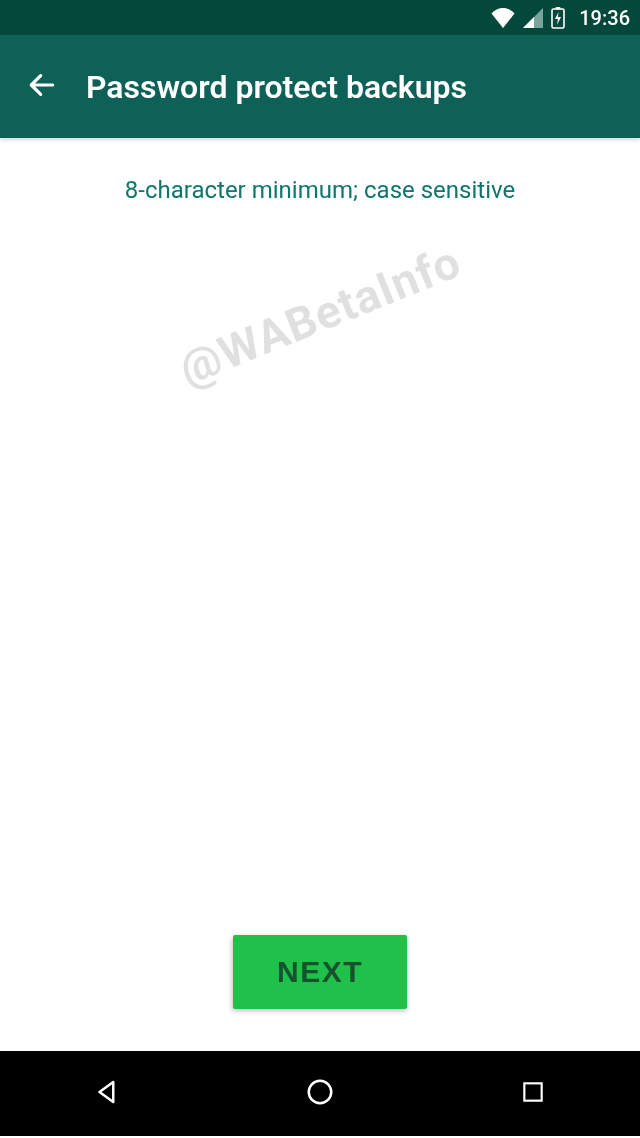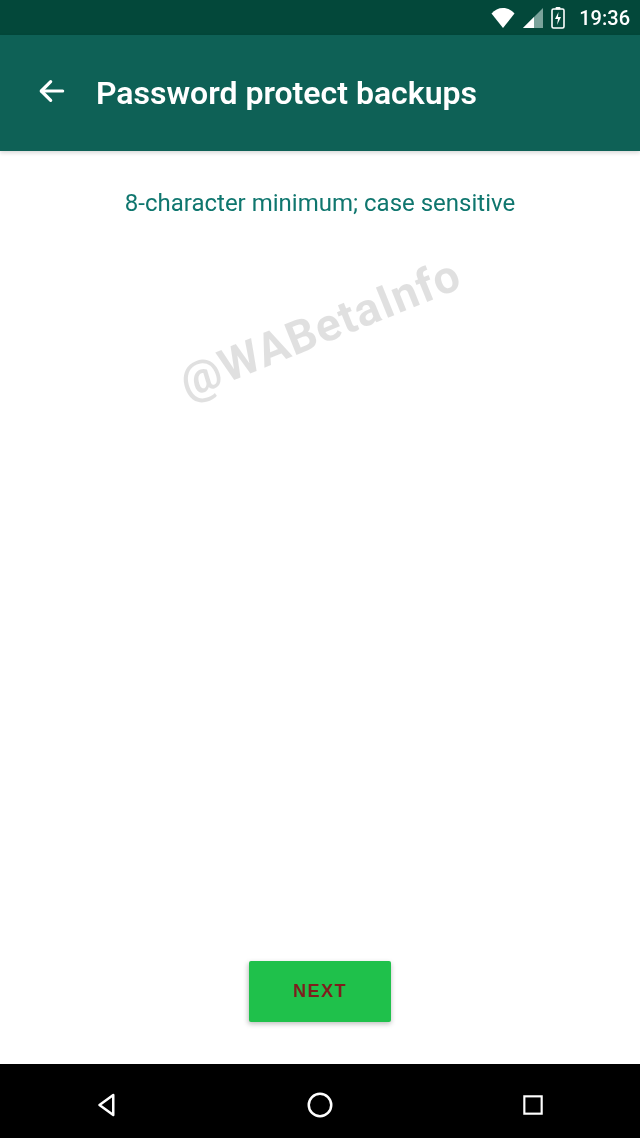--- a/index.html
+++ b/index.html
@@ -12,26 +12,26 @@
     justify-content: flex-end;
     align-items: center;
     padding: 0 10px;
     gap: 8px;
     color: #fff;
   }
   .status-bar .time { font-size: 20px; font-weight: 500; margin-left: 6px; }
   .status-bar svg { display: block; }
 
   .app-bar {
-    height: 116px;
+    height: 103px;
     background: #0e6156;
     display: flex;
     align-items: center;
     color: #fff;
-    padding: 0 30px;
+    padding: 0 20px;
     box-shadow: 0 2px 4px rgba(0,0,0,0.15);
   }
   .app-bar .back {
     width: 44px; height: 44px;
     display: flex; align-items: center; justify-content: center;
     cursor: pointer;
   }
   .app-bar .title {
     flex: 1;
     text-align: left;
@@ -96,24 +96,24 @@
     color: #0f766e;
     text-align: center;
   }
 
   .next-btn {
     position: absolute;
     bottom: 42px;
     left: 50%;
     transform: translateX(-50%);
     background: #1fc14b;
-    color: #7f1d1d;
+    color: #14532d;
     border: none;
     padding: 20px 44px;
-    font-size: 18px;
+    font-size: 30px;
     font-weight: 700;
     letter-spacing: 1.5px;
     box-shadow: 0 2px 5px rgba(0,0,0,0.25);
     cursor: pointer;
     border-radius: 2px;
   }
 
   .nav-bar {
     height: 85px;
     background: #000;

